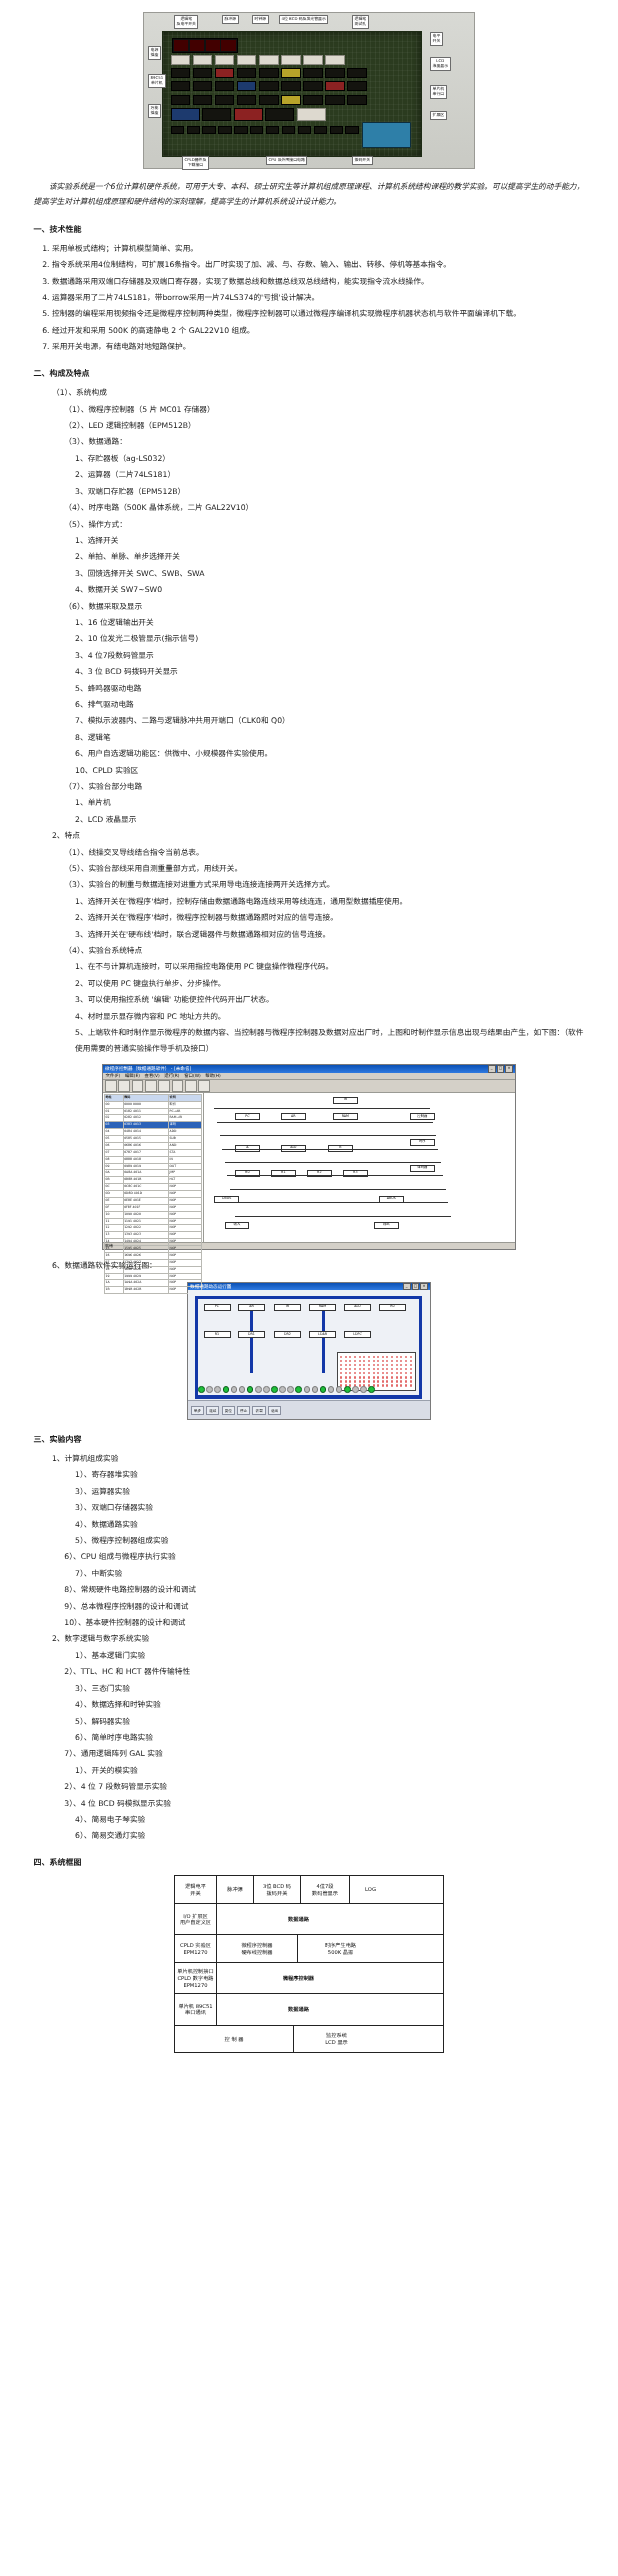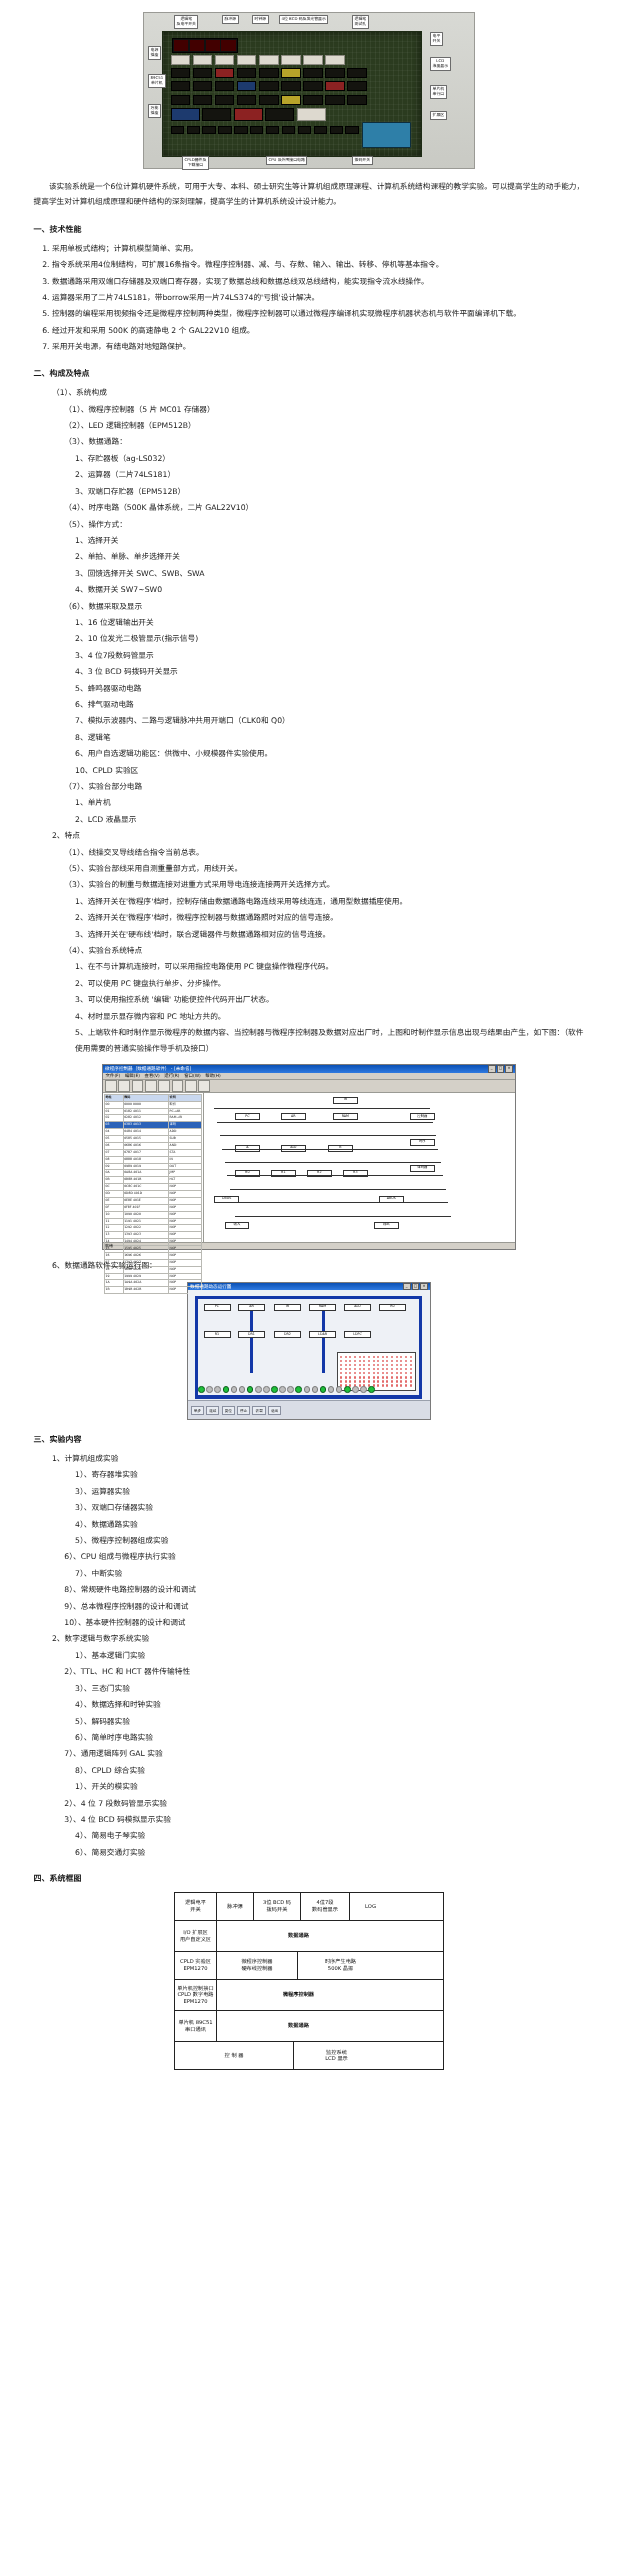--- a/index.html
+++ b/index.html
@@ -55,21 +55,21 @@
   .seg i{flex:1;background:#420000;display:block;}
   .callout{
     position:absolute;
     background:#ffffff;border:0.5px solid #6b6b6b;
     font-size:3.9px;line-height:1.25;color:#111;
     padding:1px 1.5px;text-align:center;border-radius:0.5px;
     white-space:pre-line;
   }
 
   
-  p.intro{margin:7.2px 0 3.1px 0;text-indent:2em;font-size:7.7px;line-height:2.05;}
+  p.intro{margin:7.2px 0 3.1px 0;text-indent:2em;font-size:7.7px;line-height:2.05;font-style:italic;}
   h2.sec{font-size:8px;font-weight:bold;margin:11.3px 0 4.1px 0;}
   ol.lv1{margin:0;padding-left:2.4em;}
   ol.lv1>li{margin:1px 0;line-height:2.0;}
   .ln{margin:1px 0;line-height:2.0;}
   .ind1{padding-left:2.4em;}
   .ind2{padding-left:4.0em;}
   .ind3{padding-left:5.4em;}
 
   
   .shot{margin:8.2px auto;border:0.5px solid #7a7a7a;background:#d4d0c8;}
@@ -238,21 +238,21 @@
           <div class="callout" style="left: 208px; top: 143px;">拨码开关</div>
         </div>
     </div>
   </div>
 
   <p class="intro">该实验系统是一个6位计算机硬件系统，可用于大专、本科、硕士研究生等计算机组成原理课程、计算机系统结构课程的教学实验。可以提高学生的动手能力，提高学生对计算机组成原理和硬件结构的深刻理解，提高学生的计算机系统设计设计能力。</p>
 
   <h2 class="sec">一、技术性能</h2>
   <ol class="lv1" id="sec1list">
       <li>采用单板式结构；计算机模型简单、实用。</li>
-      <li>指令系统采用4位制结构，可扩展16条指令。微程序控制器、减、与、存数、输入、输出、转移、停机等基本指令。</li>
+      <li>指令系统采用4位制结构，可扩展16条指令。出厂时实现了加、减、与、存数、输入、输出、转移、停机等基本指令。</li>
       <li>数据通路采用双端口存储器及双端口寄存器，实现了数据总线和数据总线双总线结构，能实现指令流水线操作。</li>
       <li>运算器采用了二片74LS181，带borrow采用一片74LS374的'亏损'设计解决。</li>
       <li>控制器的编程采用视频指令还是微程序控制两种类型，微程序控制器可以通过微程序编译机实现微程序机器状态机与软件平面编译机下载。</li>
       <li>经过开发和采用 500K 的高速静电 2 个 GAL22V10 组成。</li>
       <li>采用开关电源，有结电路对地短路保护。</li>
     </ol>
 
   <h2 class="sec">二、构成及特点</h2>
   <div class="ln ind1">（1）、系统构成</div>
   <div id="b1list">
@@ -722,21 +722,20 @@
       <div class="ln ind2">9）、总本微程序控制器的设计和调试</div>
       <div class="ln ind2">10）、基本硬件控制器的设计和调试</div>
       <div class="ln ind1">2、数字逻辑与数字系统实验</div>
       <div class="ln ind3">1）、基本逻辑门实验</div>
       <div class="ln ind2">2）、TTL、HC 和 HCT 器件传输特性</div>
       <div class="ln ind3">3）、三态门实验</div>
       <div class="ln ind3">4）、数据选择和时钟实验</div>
       <div class="ln ind3">5）、解码器实验</div>
       <div class="ln ind3">6）、简单时序电路实验</div>
       <div class="ln ind2">7）、通用逻辑阵列 GAL 实验</div>
-      <div class="ln ind3">8）、CPLD 综合实验</div>
       <div class="ln ind3">1）、开关的模实验</div>
       <div class="ln ind2">2）、4 位 7 段数码管显示实验</div>
       <div class="ln ind2">3）、4 位 BCD 码模拟显示实验</div>
       <div class="ln ind3">4）、简易电子琴实验</div>
       <div class="ln ind3">6）、简易交通灯实验</div>
     </div>
 
   <h2 class="sec">四、系统框图</h2>
   <div class="blockdiag" id="bd">
       <div class="bd-row">

